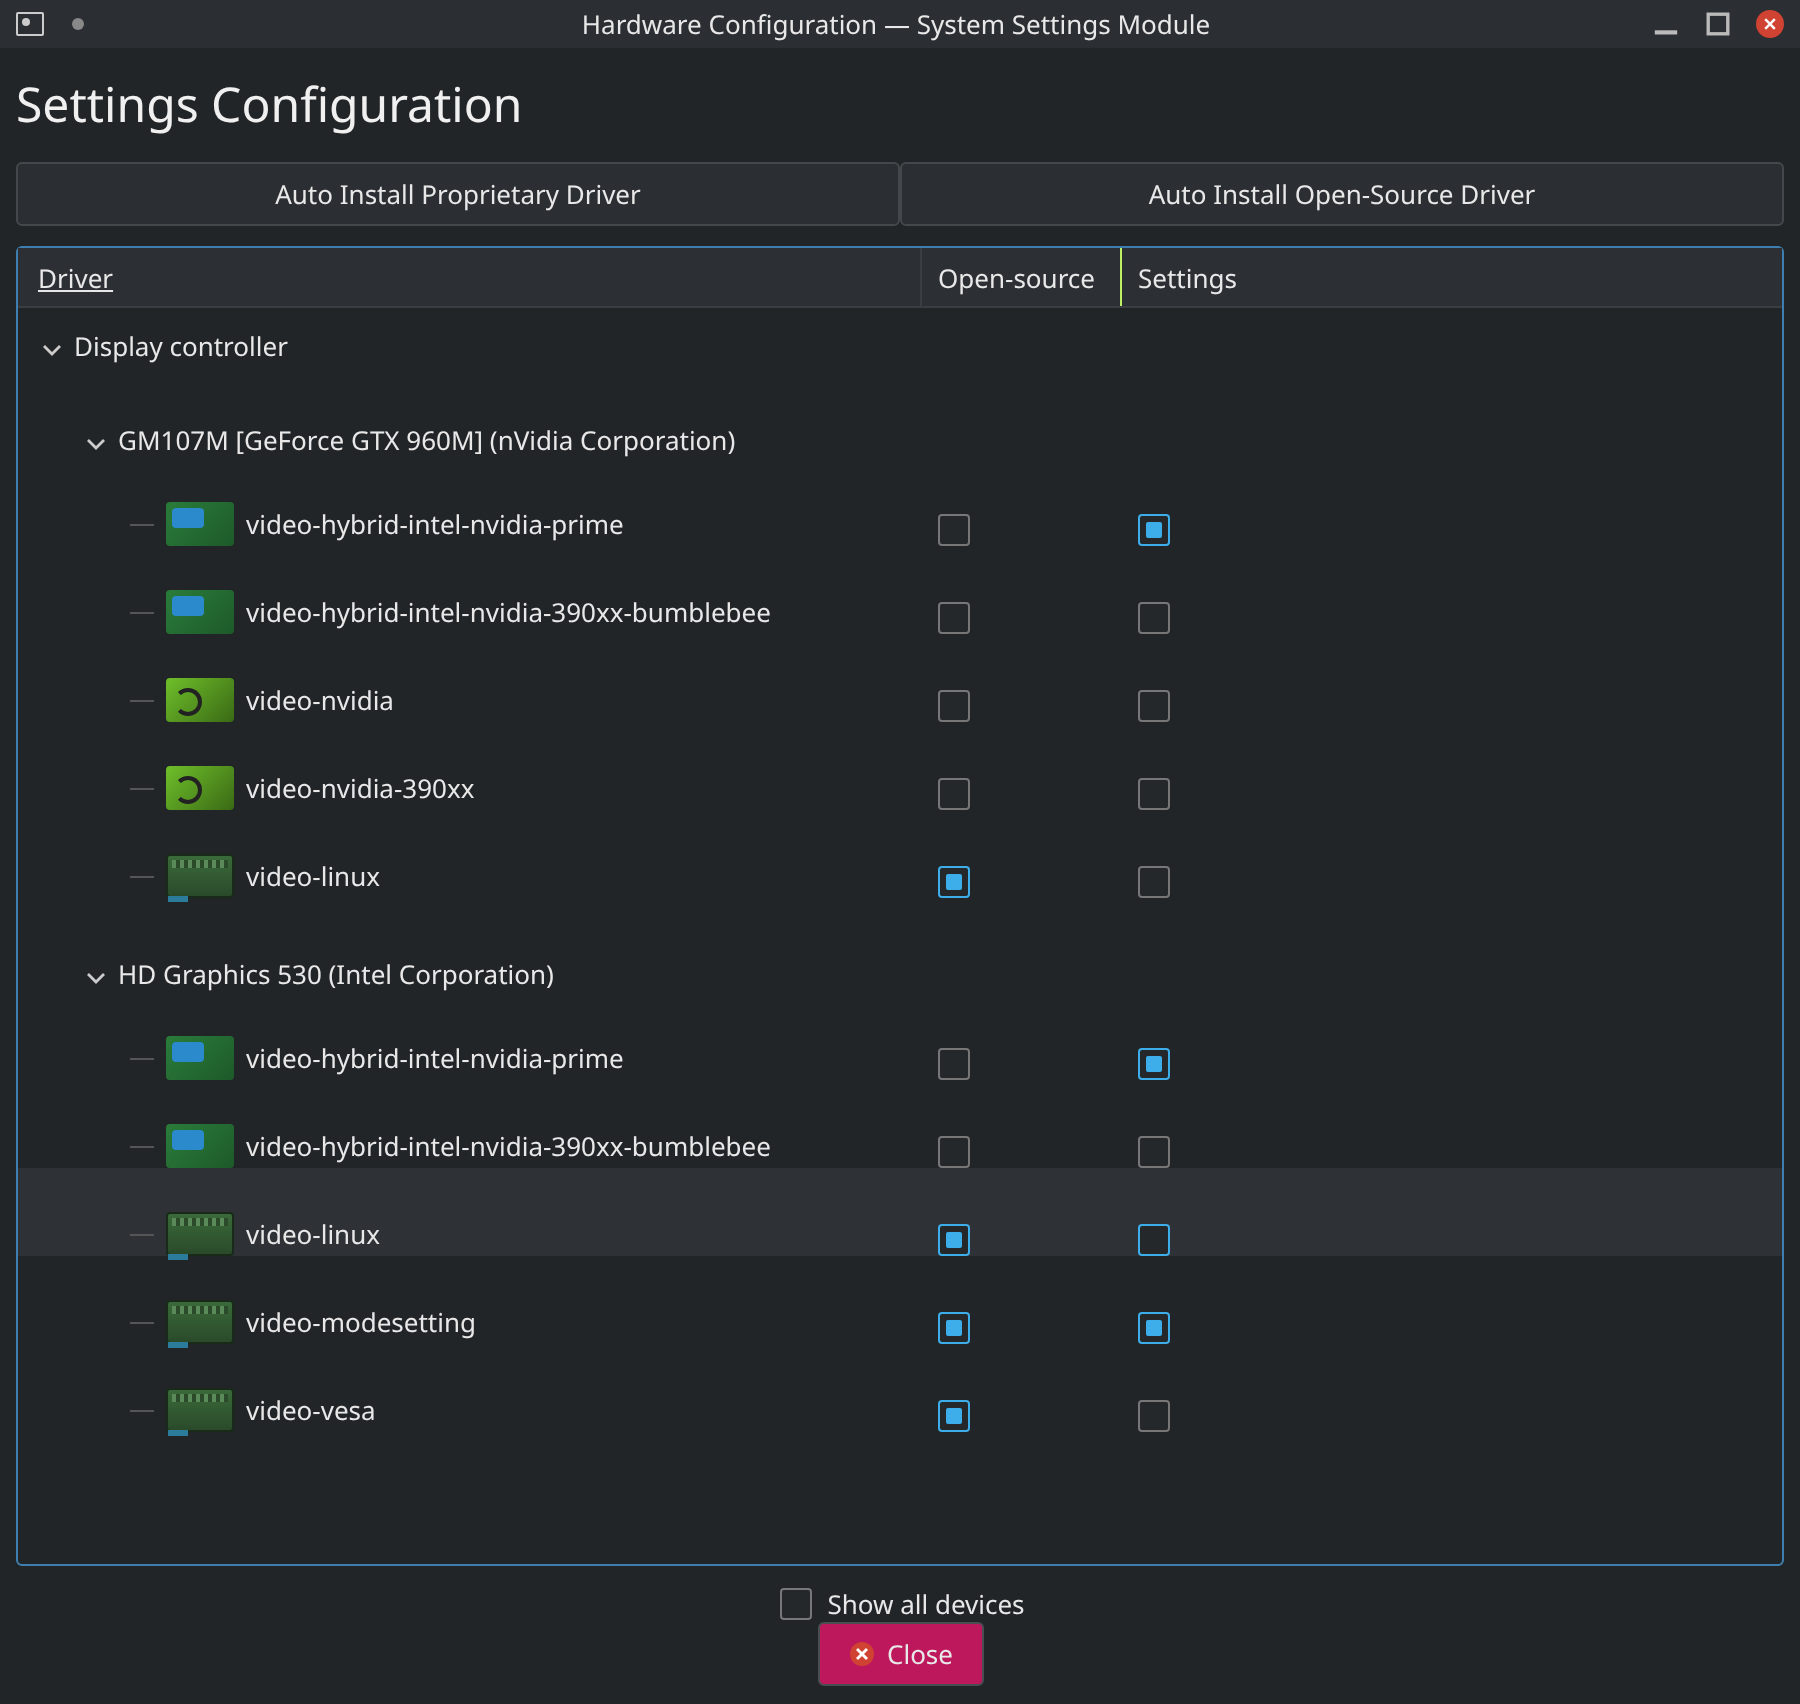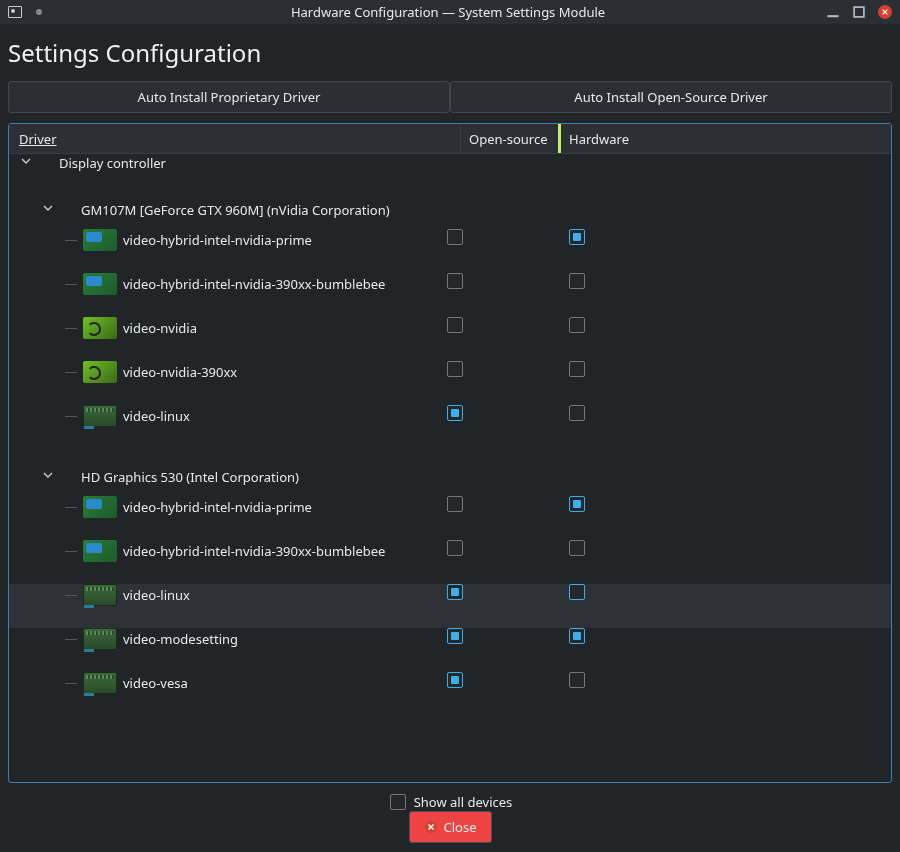--- a/index.html
+++ b/index.html
@@ -53,29 +53,28 @@
 }
 .tree-header {
   display:flex;
   background:#2c3034;
   border-bottom:1px solid #3a3e42;
   height:30px;
   align-items:center;
   font-size:13px;
 }
 .col-driver { flex:1; padding-left:10px; border-right:1px solid #3a3e42; height:100%; display:flex; align-items:center;text-decoration:underline; }
-.col-os { width:100px; padding-left:8px; border-right:3px solid #bef264; height:100%; display:flex; align-items:center; }
+.col-os { width:100px; padding-left:8px; border-right:1px solid #bef264; height:100%; display:flex; align-items:center; }
 .col-inst { width:330px; padding-left:8px; height:100%; display:flex; align-items:center; }
 
 .tree-body { flex:1; overflow:auto; }
 
 .tree-row {
-  display:flex; align-items:flex-start; height:28px;
+  display:flex; align-items:flex-end; height:28px;
   padding-left:10px;
-  gap:22px;
 }
 .tree-row.cat { height:28px; }
 .tree-row.device { padding-left:32px; height:28px;margin-top:19px; }
 .tree-row.driver { height:44px; }
 .tree-row.driver .label-area { flex:1; display:flex; align-items:center; min-width:0; }
 .tree-row.driver .cell-os { width:100px; display:flex; align-items:center; padding-left:8px; }
 .tree-row.driver .cell-inst { width:330px; display:flex; align-items:center; padding-left:8px; }
 .tree-row.selected { background:#2e3236; }
 
 .expander { width:14px; height:14px; margin-right:4px; display:inline-flex; align-items:center; justify-content:center; color:#ccc;}
@@ -105,21 +104,21 @@
 }
 .cbox.checked { border-color:#3daee9; }
 .cbox.checked::after { content:""; width:8px; height:8px; background:#3daee9; border-radius:1px; }
 .cbox.hover-o { border-color:#3daee9; }
 
 .bottom-bar { padding: 10px 0 0 0; display:flex; align-items:center;flex-direction:column; }
 .bottom-bar .left { display:flex; align-items:center; gap:8px; padding-left:2px; }
 .spacer { flex:1; }
 .close-btn {
   border:1px solid #4a4e52;
-  background:#ef4444;
+  background:#be185d;
   border-radius:3px;
   padding:6px 14px;
   display:flex; align-items:center; gap:6px;
   color:#e8e8e8;
   font-size:13px;
 }
 .close-btn svg { width:14px; height:14px; }
 </style>
 </head>
 <body>
@@ -162,21 +161,21 @@
 
   <div class="tree-panel">
     <div class="tree-header">
       <div class="col-driver">
           <span>Driver</span>
         </div>
       <div class="col-os">
           <span>Open-source</span>
         </div>
       <div class="col-inst">
-          <span>Hardware</span>
+          <span>Settings</span>
         </div>
     </div>
     <div class="tree-body" id="tree-body">
         <div class="tree-row cat">
           <span class="expander">
             <svg width="10" height="10" viewBox="0 0 10 10">
               <path d="M1 3 L5 7 L9 3" fill="none" stroke="#ccc" stroke-width="1.4"></path>
             </svg>
           </span>
           <span class="driver-label">Display controller</span>

